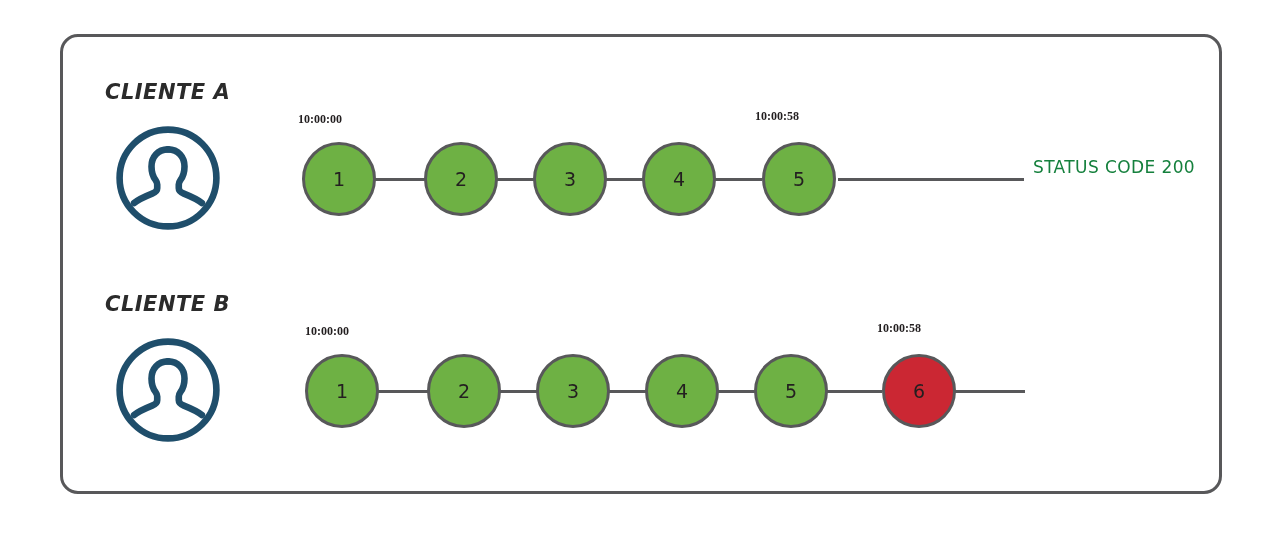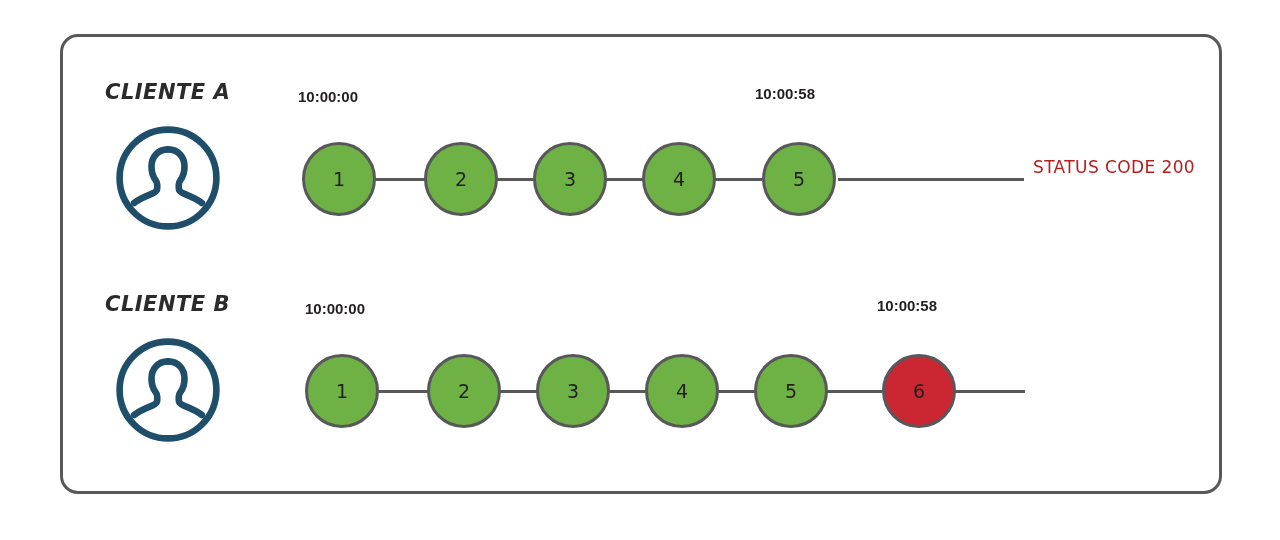--- a/index.html
+++ b/index.html
@@ -72,25 +72,26 @@
   .timeline {
     position: absolute;
     left: 0;
     top: 0;
     width: 1280px;
     height: 212px;
   }
 
   .ts {
     position: absolute;
-    font-family: Liberation Sans, sans-serif;
-    font-size: 15px;
+    font-family: Liberation Serif, serif;
+    font-size: 12px;
     font-weight: 700;
     color: #231f20;
     white-space: nowrap;
+    margin-top: 24px;
   }
   .ts-a-start { left: 298px; top: 88px; }
   .ts-a-end   { left: 755px; top: 85px; }
   .ts-b-start { left: 305px; top: 88px; }
   .ts-b-end   { left: 877px; top: 85px; }
 
   
   .conn {
     position: absolute;
     height: 3px;
@@ -120,21 +121,21 @@
   
   .status {
     position: absolute;
     text-align: center;
     white-space: nowrap;
     font-family: "DejaVu Sans", sans-serif;
     line-height: 1.18;
   }
   .status .l1 { font-size: 17px; letter-spacing: 0.4px; }
   .status .l2 { font-size: 16px; letter-spacing: 0.3px; }
-  .status.ok   { color: #b91c1c; }
+  .status.ok   { color: #15803d; }
 
   .status-a { left: 1024px; top: 157px; width: 180px; }
 </style>
 </head>
 <body>
 
 <div id="canvas">
 
   <div class="frame"></div>
 

